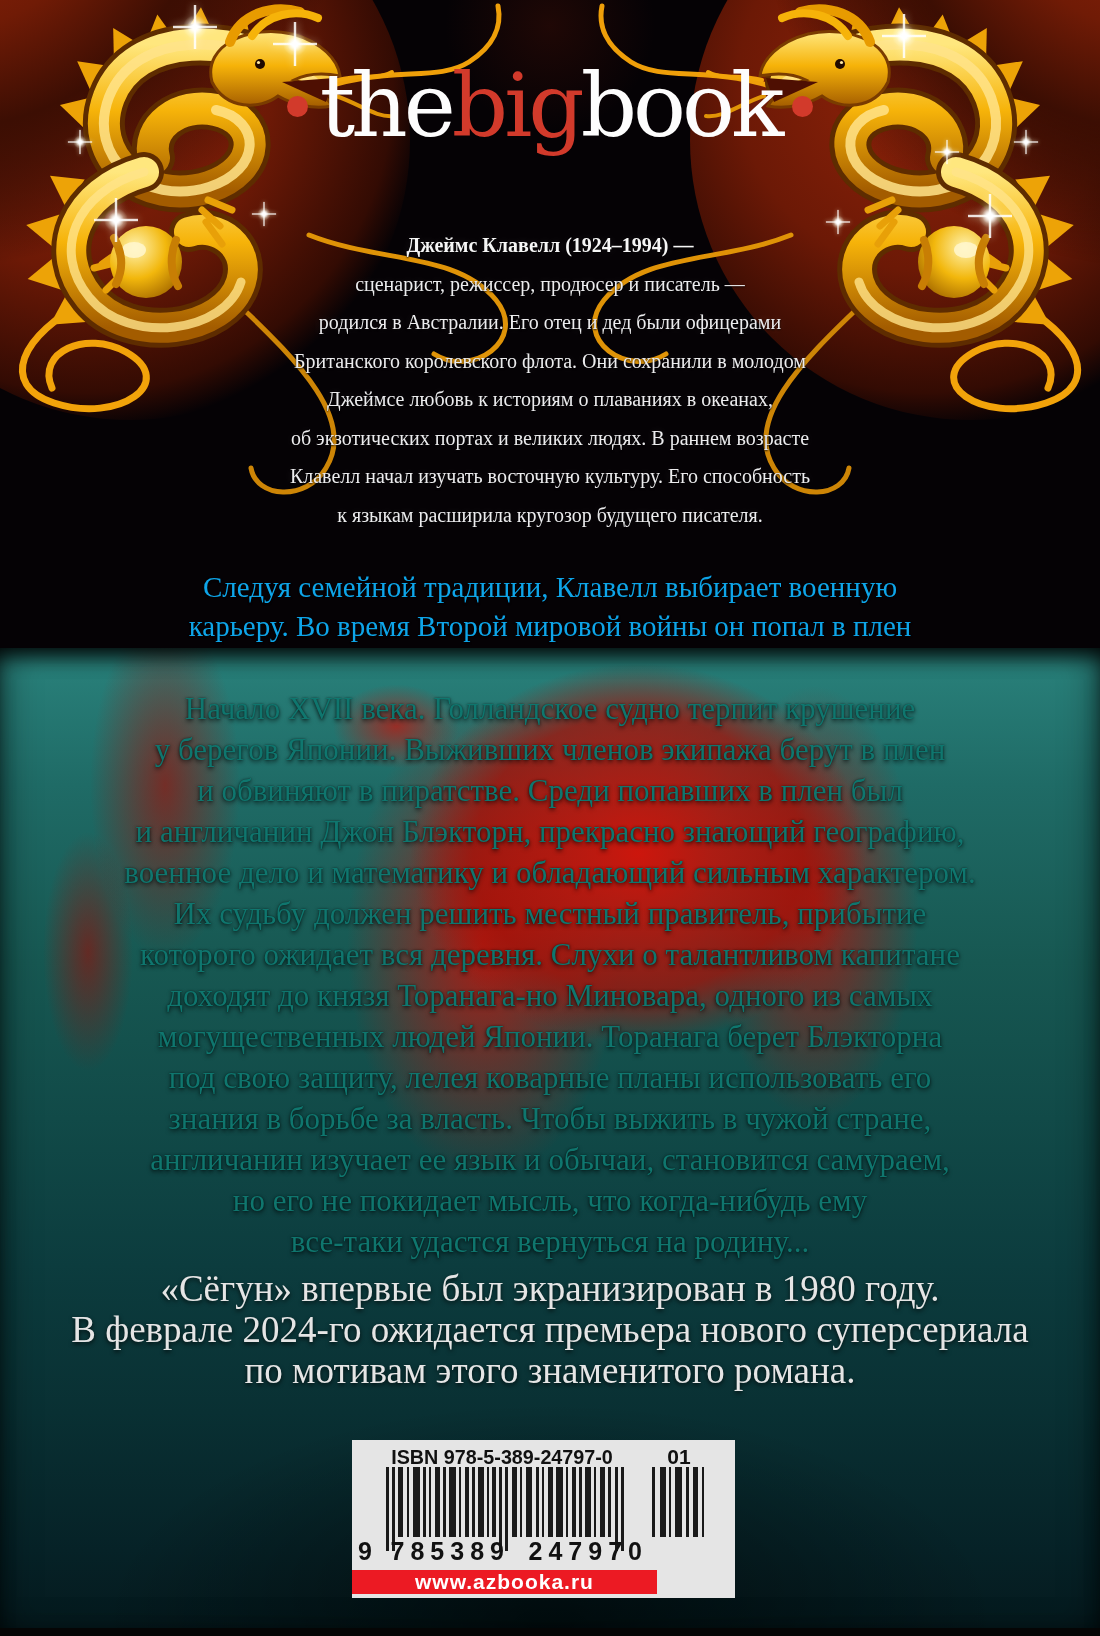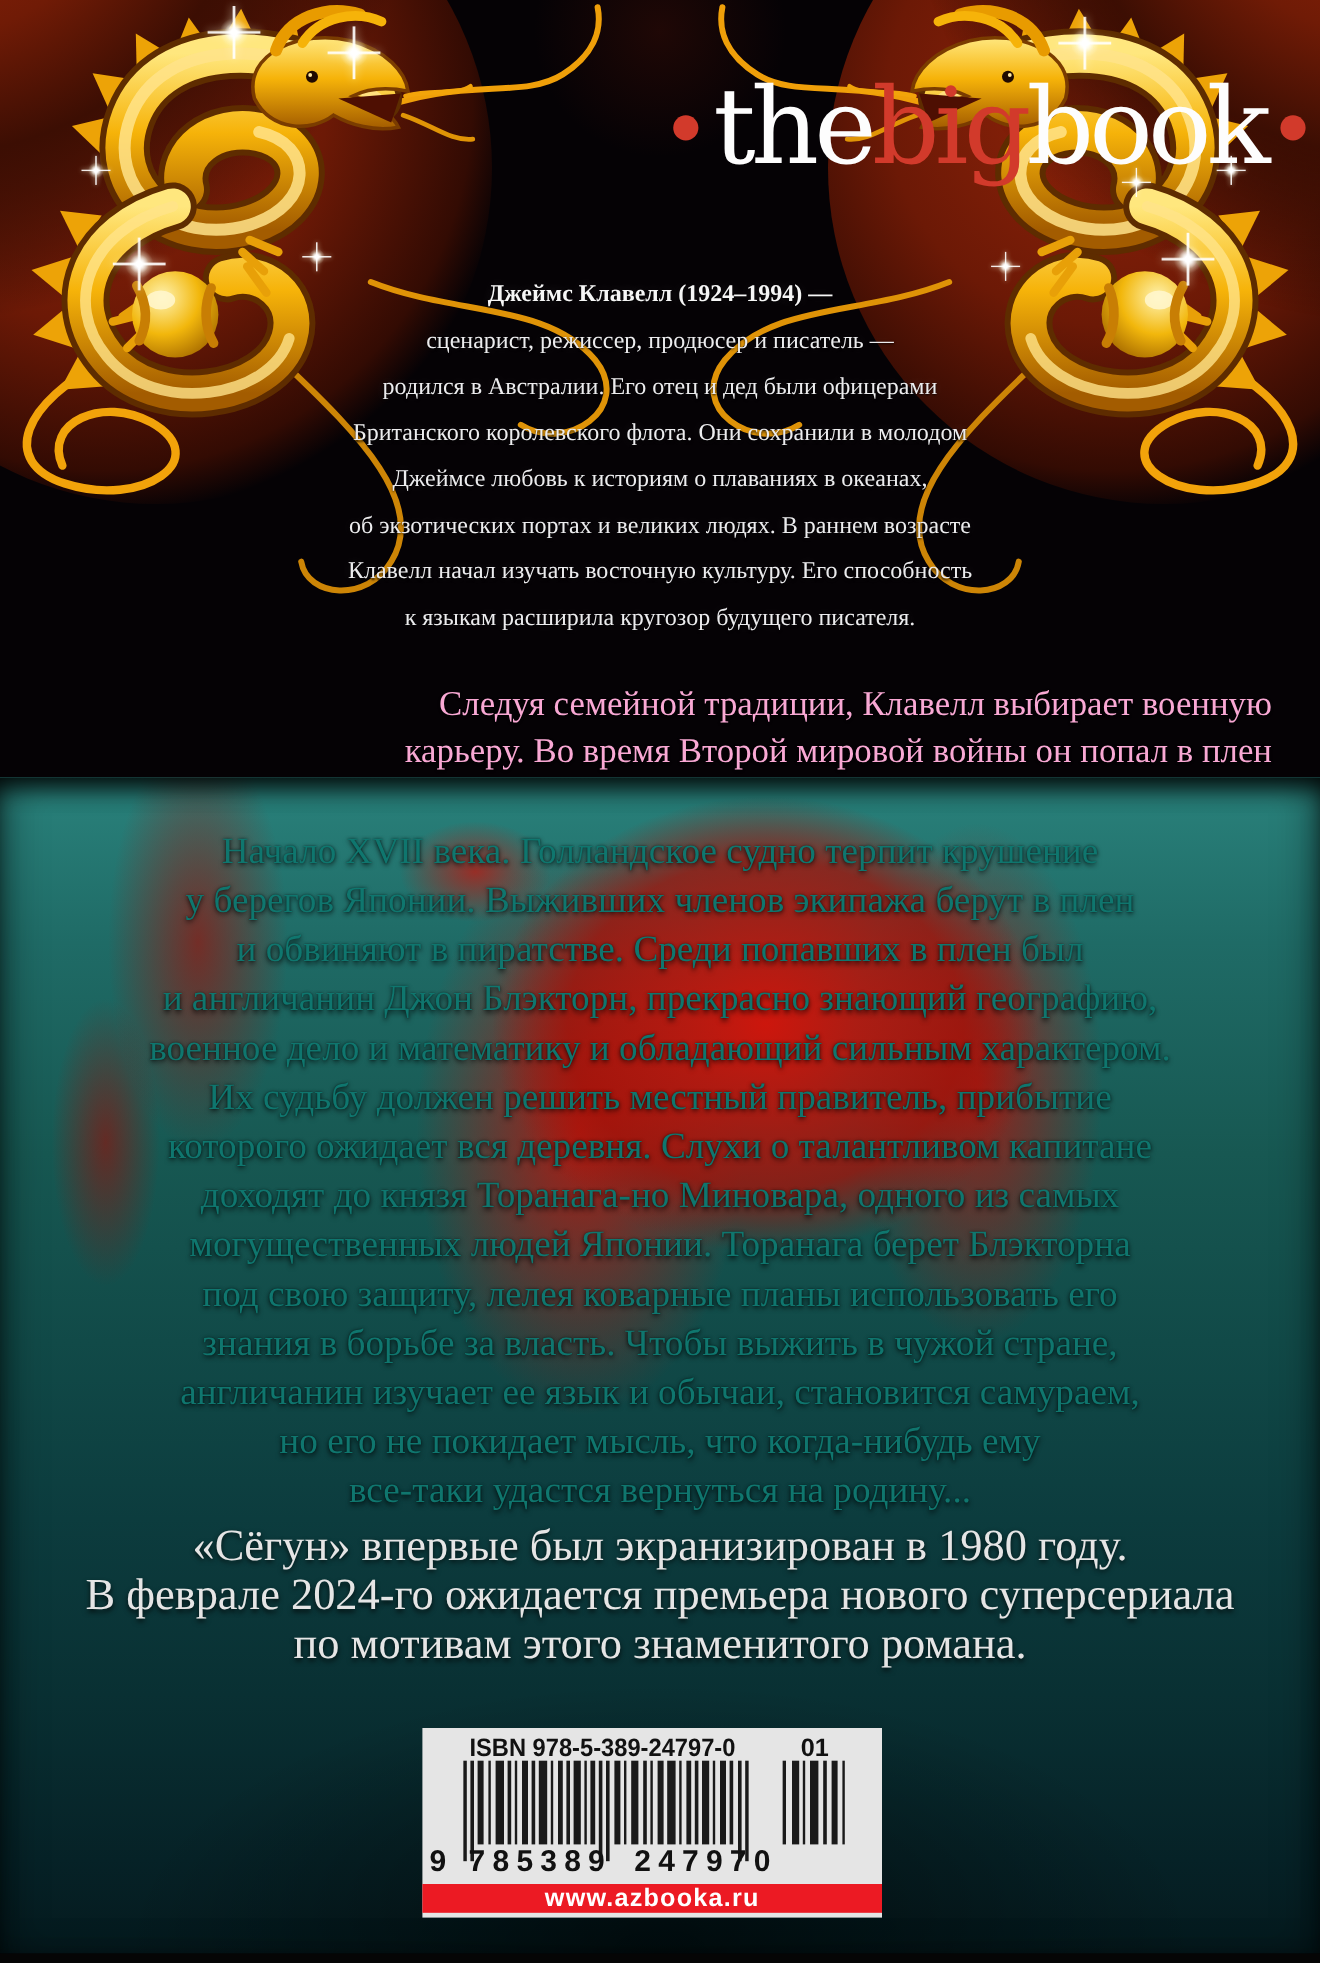--- a/index.html
+++ b/index.html
@@ -42,52 +42,52 @@
   
   .sparkle{position:absolute;width:44px;height:44px;z-index:3;pointer-events:none;
     background:
       radial-gradient(circle at 50% 50%, #ffffff 0 2.5px, rgba(255,255,255,.85) 4px, rgba(255,255,240,.25) 8px, transparent 12px),
       linear-gradient(0deg, transparent 46%, rgba(255,255,255,.9) 49%, rgba(255,255,255,.9) 51%, transparent 54%),
       linear-gradient(90deg, transparent 46%, rgba(255,255,255,.9) 49%, rgba(255,255,255,.9) 51%, transparent 54%);
     filter:drop-shadow(0 0 4px rgba(255,255,220,.8));
   }
   .sparkle.small{transform:scale(.55);}
   
-  .logo{position:absolute;left:0;top:58px;width:1100px;display:flex;align-items:center;justify-content:flex-end;z-index:5;}
+  .logo{position:absolute;left:0;top:58px;width:1100px;display:flex;align-items:center;justify-content:center;z-index:5;}
   .logo .word{font-family:"DejaVu Serif","Liberation Serif",serif;font-size:88px;line-height:1.1;letter-spacing:-4px;}
   .logo .white{color:#fdfdfd;}
   .logo .red{color:#d23a2b;}
   .logo-dot{width:21px;height:21px;border-radius:50%;background:#d23a2b;margin:0 12px;}
   
   .bio{position:absolute;left:40px;top:226px;width:1020px;text-align:center;z-index:5;
        color:#ececee;font-size:20px;line-height:38.5px;
        text-shadow:0 1px 2px rgba(0,0,0,.9),0 0 10px rgba(255,255,255,.12);}
   .bio .line{white-space:nowrap;}
   .bio-heading{font-weight:bold;color:#f6f6f6;}
-  .bio2{position:absolute;left:40px;top:568px;width:1020px;text-align:right;z-index:5;
-        color:#f9a8d4;font-size:29px;line-height:38.5px;
+  .bio2{position:absolute;left:40px;top:568px;width:1020px;text-align:center;z-index:5;
+        color:#0ea5e9;font-size:29px;line-height:38.5px;
         text-shadow:0 1px 2px rgba(0,0,0,.9);}
   .annot{position:absolute;left:30px;top:688px;width:1040px;text-align:center;z-index:5;
          color:#0f766e;font-size:31px;line-height:41px;
          text-shadow:0 2px 4px rgba(0,0,0,.75),0 0 2px rgba(0,0,0,.5);}
   .movie{position:absolute;left:30px;top:1268px;width:1040px;text-align:center;z-index:5;
          color:#e5e5e5;font-size:37px;line-height:41px;
          text-shadow:0 2px 4px rgba(0,0,0,.75);}
   .annot .line,.movie .line{white-space:nowrap;}
   
   .barcode-box{position:absolute;left:352px;top:1440px;width:383px;height:158px;background:#e5e5e5;z-index:6;
     font-family:"Liberation Sans","DejaVu Sans",sans-serif;color:#111;}
   .isbn-row{position:absolute;left:0px;top:5px;width:300px;text-align:center;font-size:21px;font-weight:bold;
     letter-spacing:0px;transform:scaleX(.94);transform-origin:center;white-space:nowrap;}
   .addon-label{position:absolute;left:296px;top:5px;width:62px;text-align:center;font-size:21px;font-weight:bold;}
   .bars-main{position:absolute;left:34px;top:27px;}
   .bars-addon{position:absolute;left:300px;top:27px;}
   .digits-row{position:absolute;left:6px;top:97px;width:290px;display:flex;justify-content:space-between;
     font-size:25px;font-weight:bold;font-family:"Liberation Sans","DejaVu Sans",sans-serif;}
-  .azbooka-strip{position:absolute;left:0;bottom:4px;width:383px;height:24px;background:#ec1a23;
+  .azbooka-strip{position:absolute;left:0;bottom:4px;width:305px;height:24px;background:#ec1a23;
     display:flex;align-items:center;justify-content:center;}
   .azbooka-strip span{color:#fff;font-weight:bold;font-size:21px;letter-spacing:1px;}
 </style>
 </head>
 <body>
 
 <div id="cover">
   <div class="bg-top"></div>
   <div class="bg-teal"></div>
   <div class="bg-bottom"></div>

